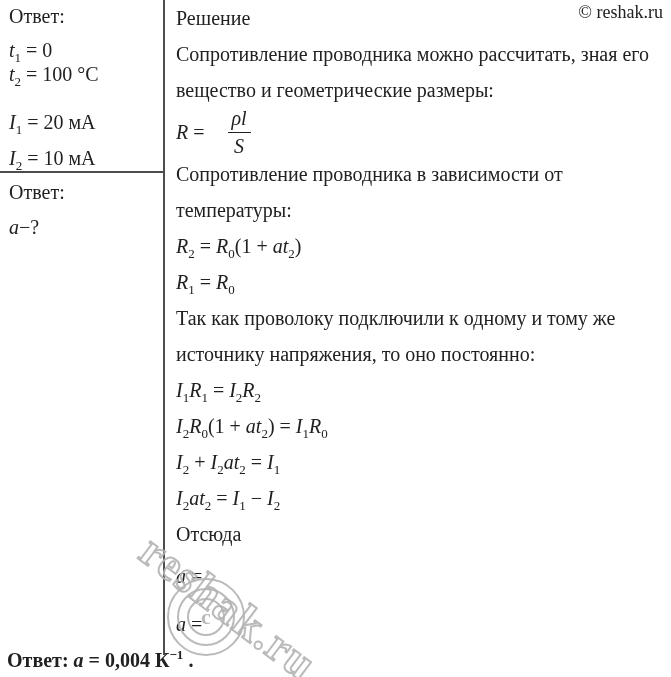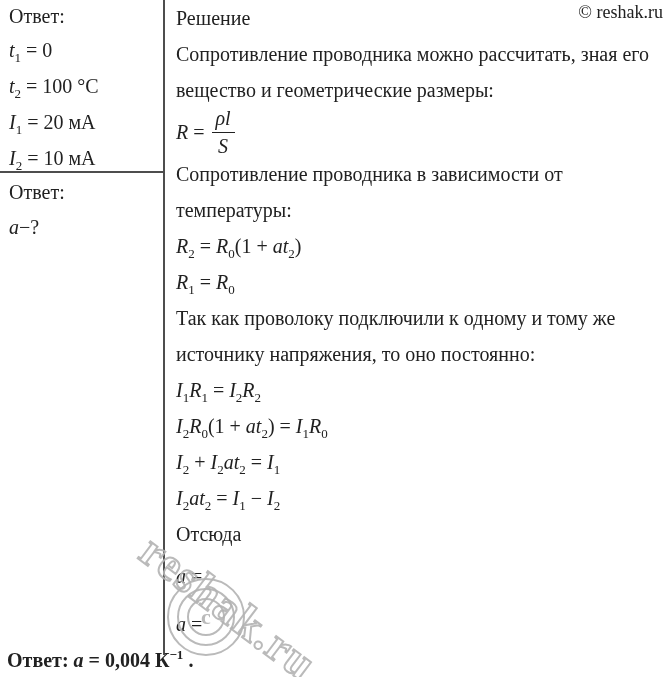--- a/index.html
+++ b/index.html
@@ -74,21 +74,21 @@
     height: 48px;
     display: flex;
     align-items: center;
     white-space: nowrap;
   }
   .lhs, .rhs { white-space: pre; }
   .frac {
     display: inline-block;
     text-align: center;
     vertical-align: middle;
-    margin-left: 2px;
+    margin-left: 18px;
   }
   .frac .num { display: block; padding: 0 4px 2px; line-height: 23px; }
   .frac .den { display: block; padding: 2px 4px 0; line-height: 23px; border-top: 1.5px solid var(--text); }
 
   .answer {
     position: absolute;
     left: 7px; top: 649px;
     white-space: nowrap;
     z-index: 2;
     font-weight: bold;
@@ -138,21 +138,21 @@
 <div class="page">
 
   <div class="copyright">© reshak.ru</div>
 
   <div class="vline"></div>
   <div class="hline"></div>
 
   <div class="left-col">
     <div class="lc-line" style="top:3px">Ответ:</div>
     <div class="lc-line" style="top:37px"><i>t</i><sub>1</sub><span> = 0</span></div>
-    <div class="lc-line" style="top:73px"><i>t</i><sub>2</sub><span> = 100 °C</span></div>
+    <div class="lc-line" style="top:61px"><i>t</i><sub>2</sub><span> = 100 °C</span></div>
     <div class="lc-line" style="top:109px"><i>I</i><sub>1</sub><span> = 20 мА</span></div>
     <div class="lc-line" style="top:145px"><i>I</i><sub>2</sub><span> = 10 мА</span></div>
     <div class="lc-line" style="top:179px">Ответ:</div>
     <div class="lc-line" style="top:214px"><i>a</i><span>−?</span></div>
   </div>
 
   <div class="right-col">
     <div class="tline">Решение</div>
     <div class="tline">Сопротивление проводника можно рассчитать, зная его</div>
     <div class="tline">вещество и геометрические размеры:</div>

